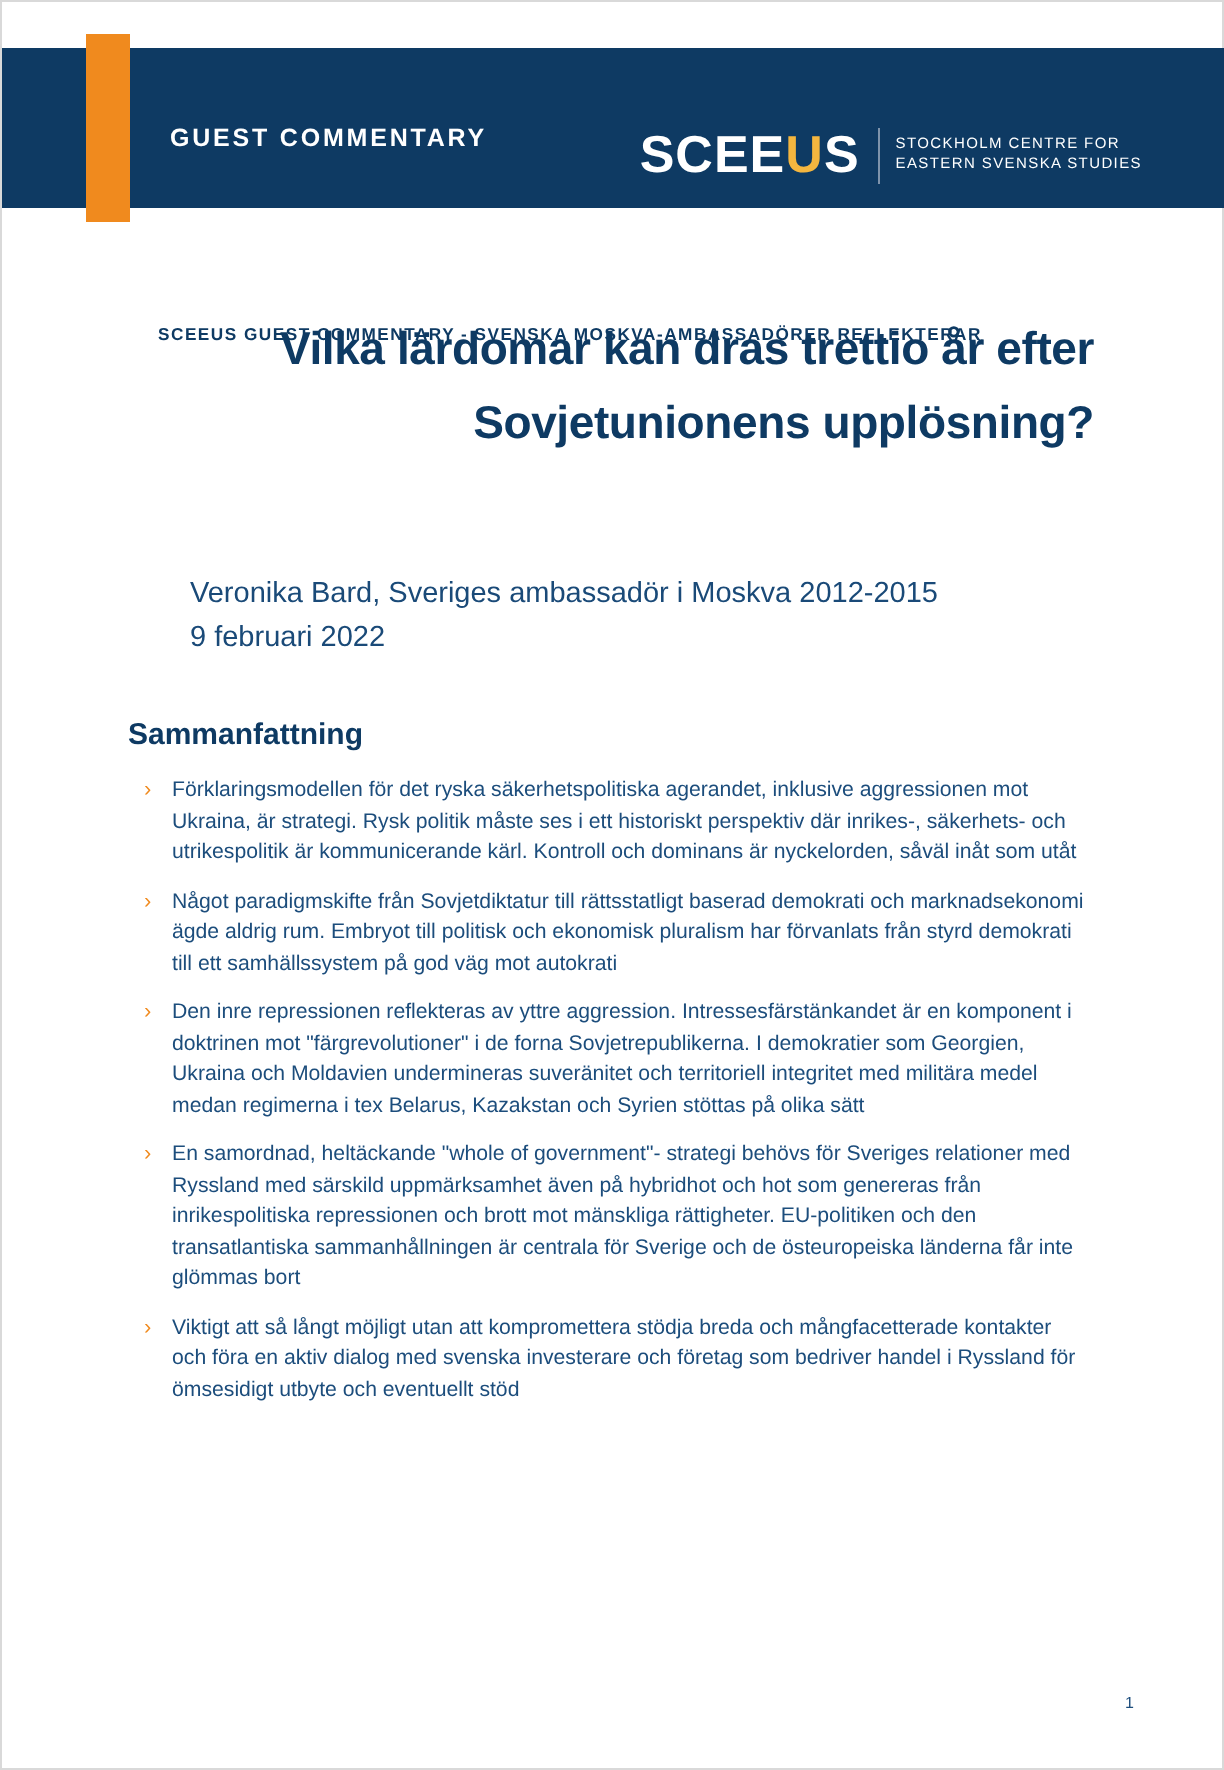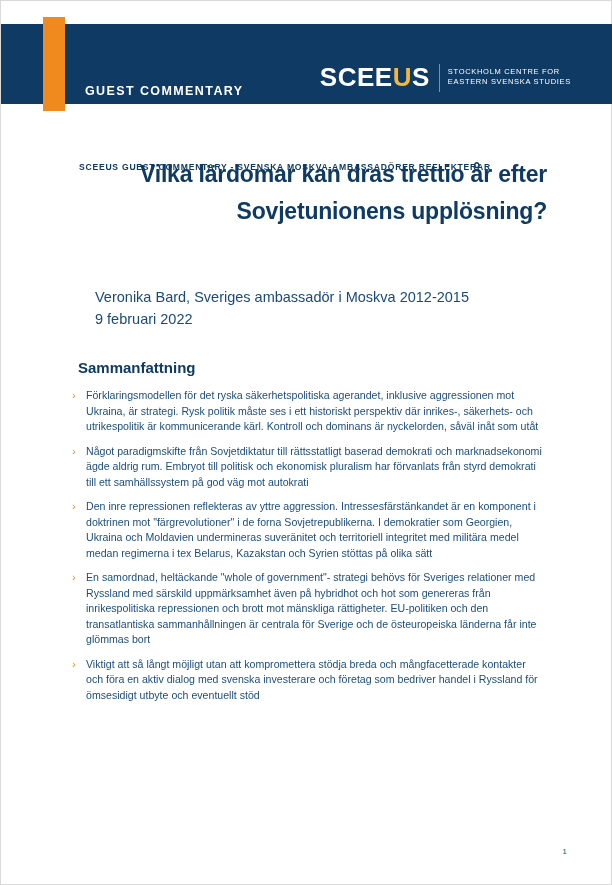--- a/index.html
+++ b/index.html
@@ -38,21 +38,21 @@
     position: absolute;
     left: 42px;
     top: -7px;
     width: 22px;
     height: 94px;
     background: #f08a1e;
   }
   .header-title {
     position: absolute;
     left: 84px;
-    top: 60px;
+    top: 38px;
     color: #ffffff;
     font-size: 12.5px;
     font-weight: bold;
     letter-spacing: 1.4px;
   }
   
   .logo-wrap {
     position: absolute;
     right: 42px;
     top: 38px;
@@ -110,21 +110,21 @@
     left: 77px;
     top: 285px;
     width: 470px;
     color: #1a4a78;
     font-size: 14.5px;
     line-height: 22px;
     margin-left: 17px;
   }
   .section-heading {
     position: absolute;
-    left: 77px;
+    left: 63px;
     top: 358px;
     color: #0e3a63;
     font-size: 15px;
     font-weight: bold;
   }
   .bullets {
     position: absolute;
     left: 70px;
     top: 387px;
     width: 472px;

